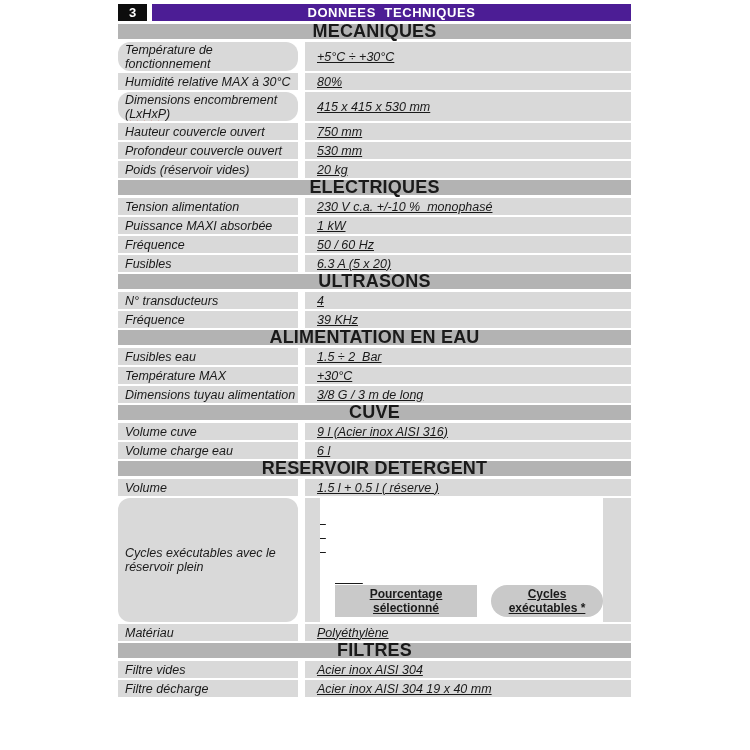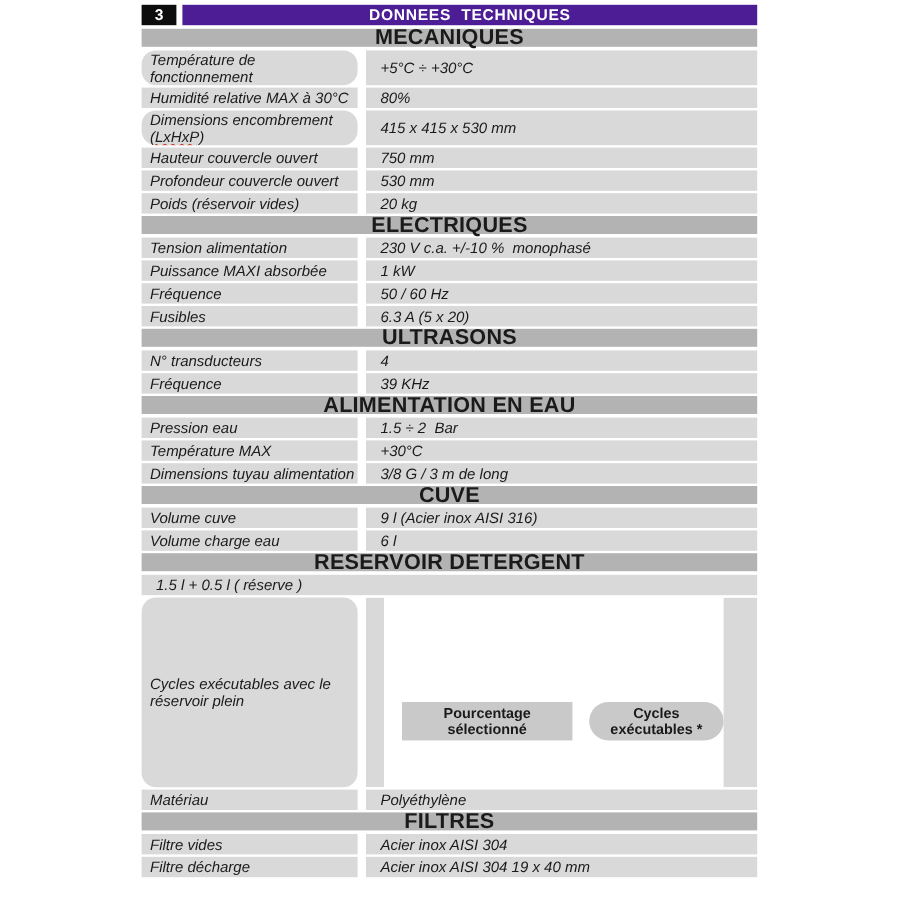--- a/index.html
+++ b/index.html
@@ -29,33 +29,33 @@
     text-align:center;line-height:15px;margin-bottom:3px;letter-spacing:.2px;
   }
 
   
   .row{display:flex;margin-bottom:2px;}
   .cell{
     background:#d9d9d9;font-style:italic;font-size:12.5px;
     display:flex;align-items:center;overflow:hidden;
   }
   .label{width:173px;padding-left:7px;margin-right:7px;white-space:pre;}
-  .value{flex:1;padding-left:12px;white-space:pre;}
+  .value{flex:1;padding-left:12px;white-space:pre;text-decoration:underline;}
   .h1 .cell{height:17px;}
   .h2 .cell{height:29px;}
   .wrap{white-space:normal;line-height:14px;border-radius:12px;}
   .lbl2{display:block;}
   .spellwavy{
     text-decoration-line:underline;text-decoration-style:wavy;
     text-decoration-color:#c43a2a;text-decoration-thickness:1px;
     text-underline-offset:2px;
   }
 
   
-  .big .cell{height:158px;}
+  .big .cell{height:124px;}
   .bigcell{
     background:#ffffff;position:relative;display:block;padding-left:0;
   }
   .stripe{position:absolute;top:0;bottom:0;background:#d9d9d9;}
   .stripe-left{left:0;width:15px;}
   .stripe-right{right:0;width:28px;}
 
   .mini-table{margin:3px 0 0 30px;position:relative;}
   .mini-row{display:flex;margin-bottom:3px;}
   .mcell{
@@ -136,21 +136,21 @@
     <div class="cell label">N° transducteurs</div>
     <div class="cell value">4</div>
   </div>
   <div class="row h1">
     <div class="cell label">Fréquence</div>
     <div class="cell value">39 KHz</div>
   </div>
 
   <div class="band">ALIMENTATION EN EAU</div>
   <div class="row h1">
-    <div class="cell label">Pression eau</div>
+    <div class="cell label">Fusibles eau</div>
     <div class="cell value">1.5 ÷ 2  Bar</div>
   </div>
   <div class="row h1">
     <div class="cell label">Température MAX</div>
     <div class="cell value">+30°C</div>
   </div>
   <div class="row h1">
     <div class="cell label">Dimensions tuyau alimentation</div>
     <div class="cell value">3/8 G / 3 m de long</div>
   </div>
@@ -160,20 +160,21 @@
     <div class="cell label">Volume cuve</div>
     <div class="cell value">9 l (Acier inox AISI 316)</div>
   </div>
   <div class="row h1">
     <div class="cell label">Volume charge eau</div>
     <div class="cell value">6 l</div>
   </div>
 
   <div class="band">RESERVOIR DETERGENT</div>
   <div class="row h1">
+    <div class="cell label">Volume</div>
     <div class="cell value">1.5 l + 0.5 l ( réserve )</div>
   </div>
 
   <div class="row big">
     <div class="cell label wrap">Cycles exécutables avec le réservoir plein</div>
     <div class="cell value bigcell">
       <div class="stripe stripe-left"></div>
       <div class="stripe stripe-right"></div>
       <div class="mini-table">
         <div class="mini-row">

